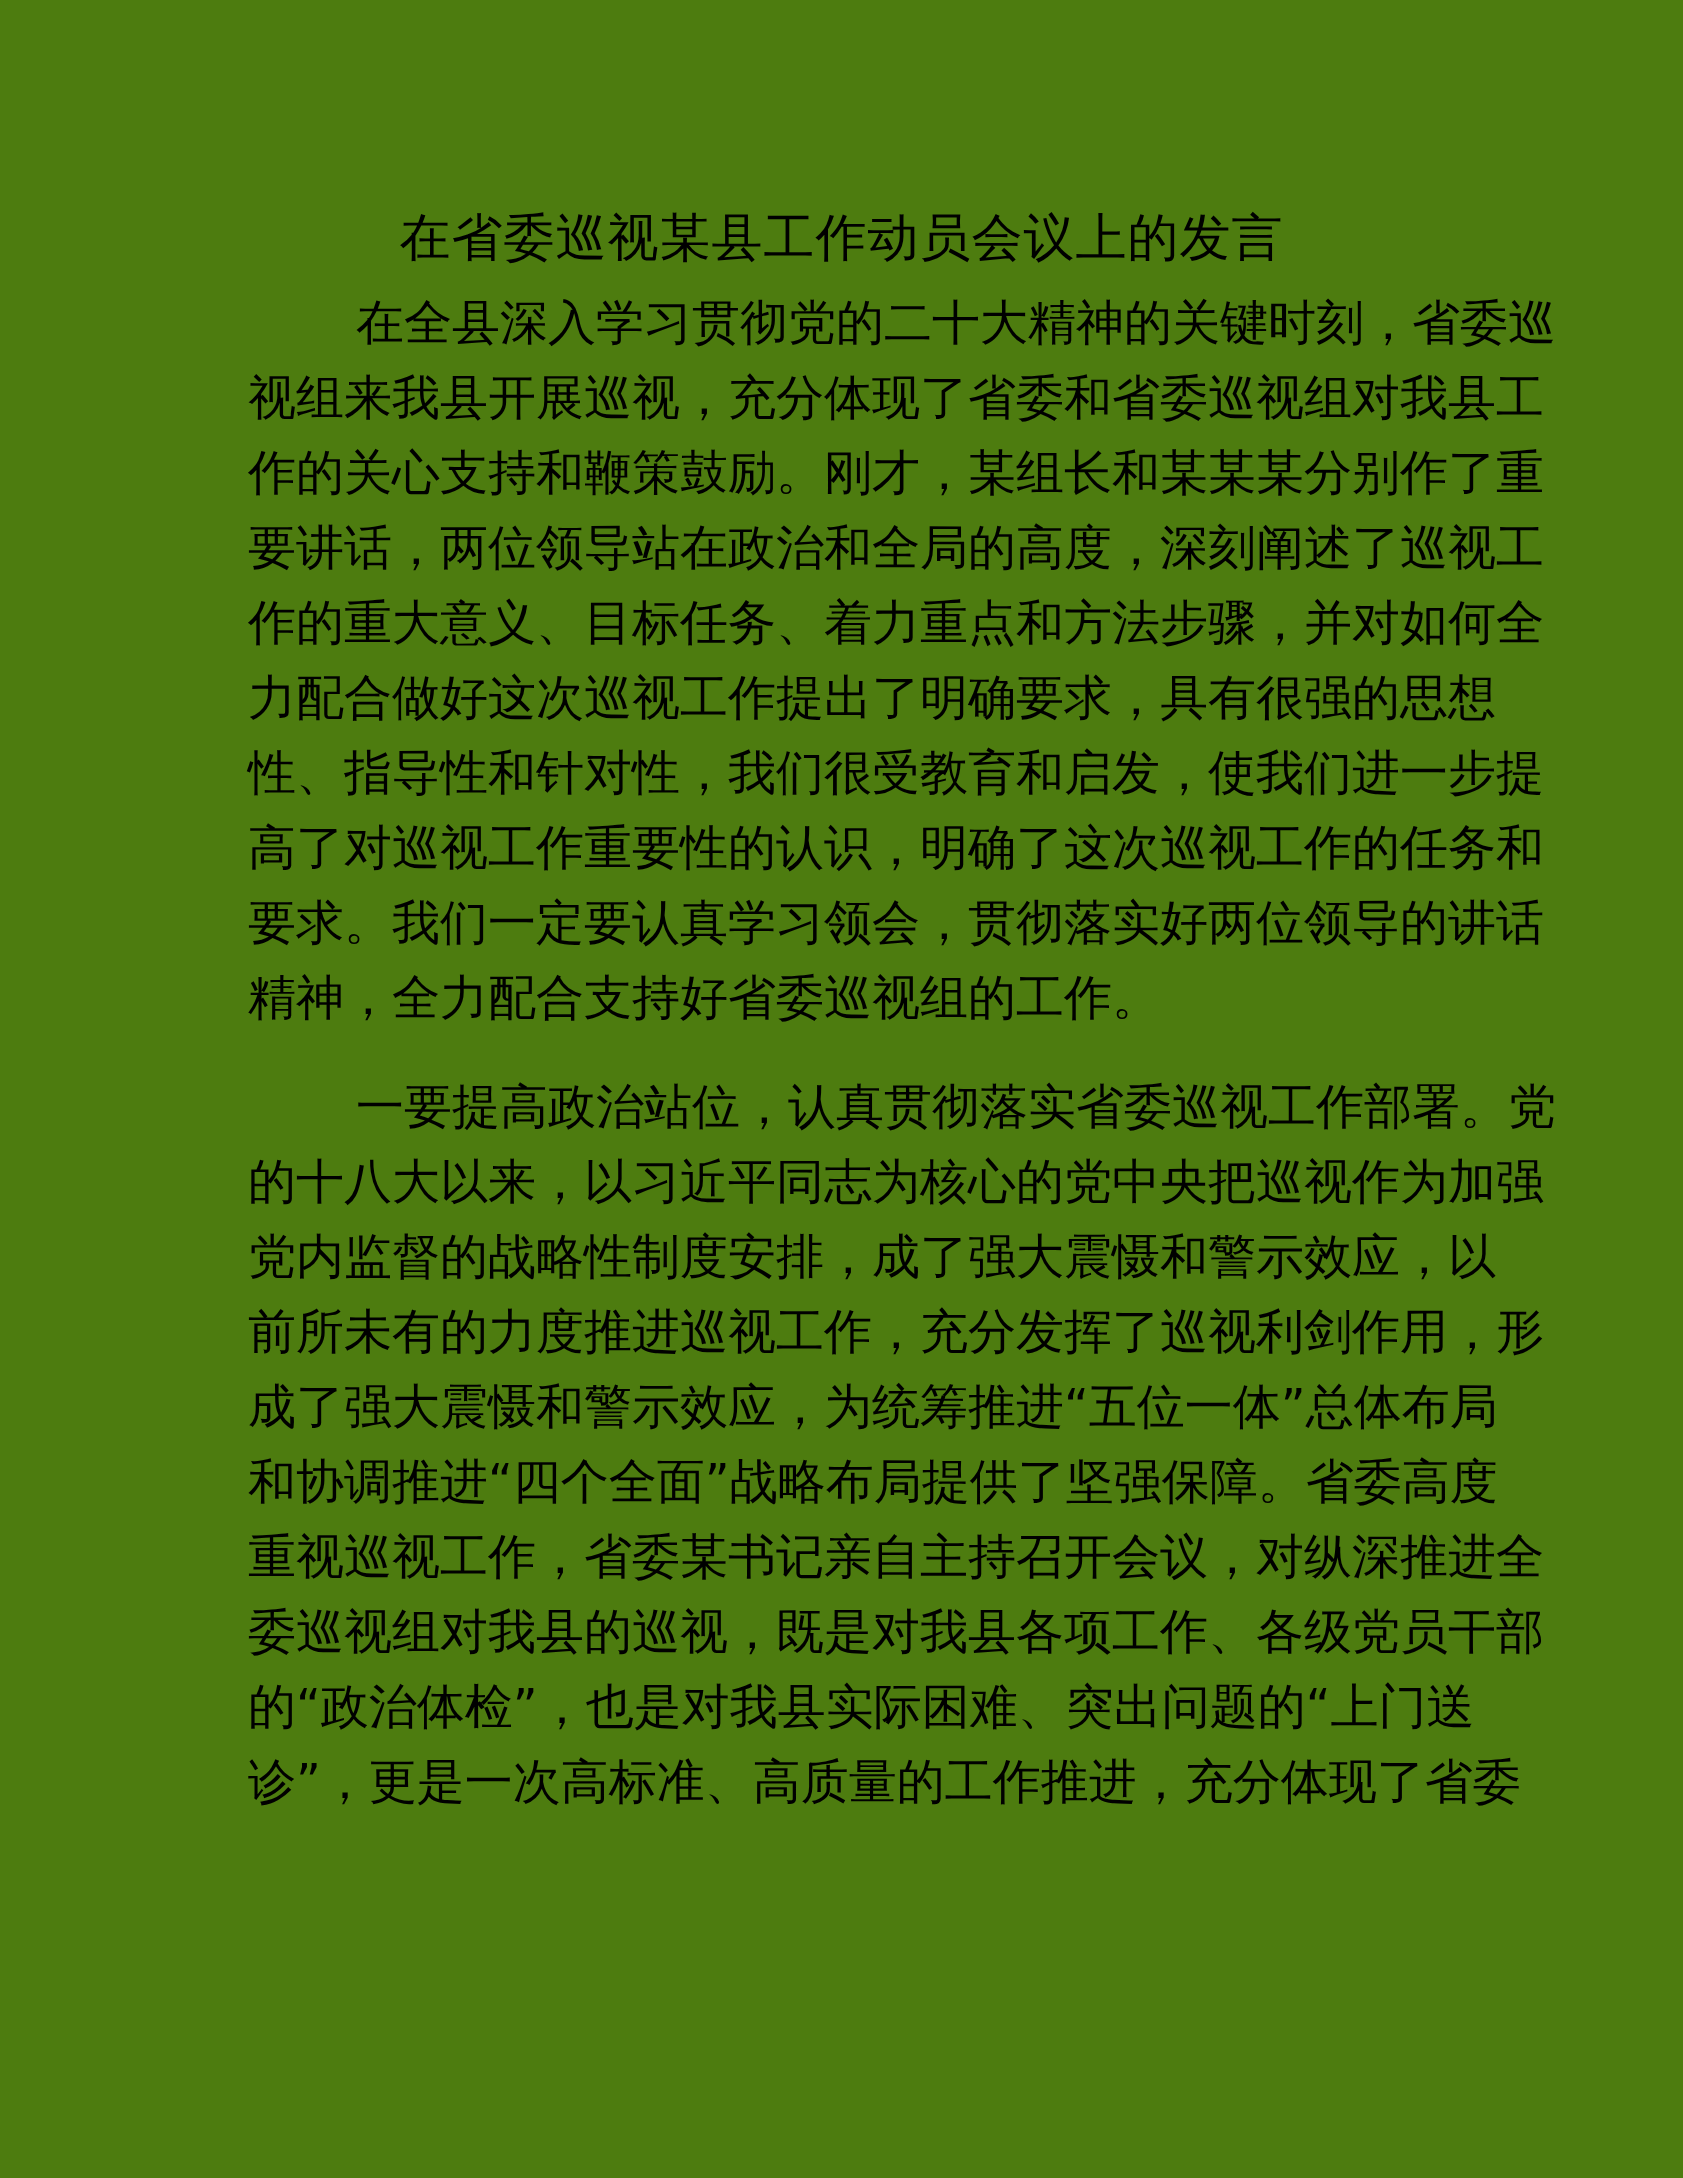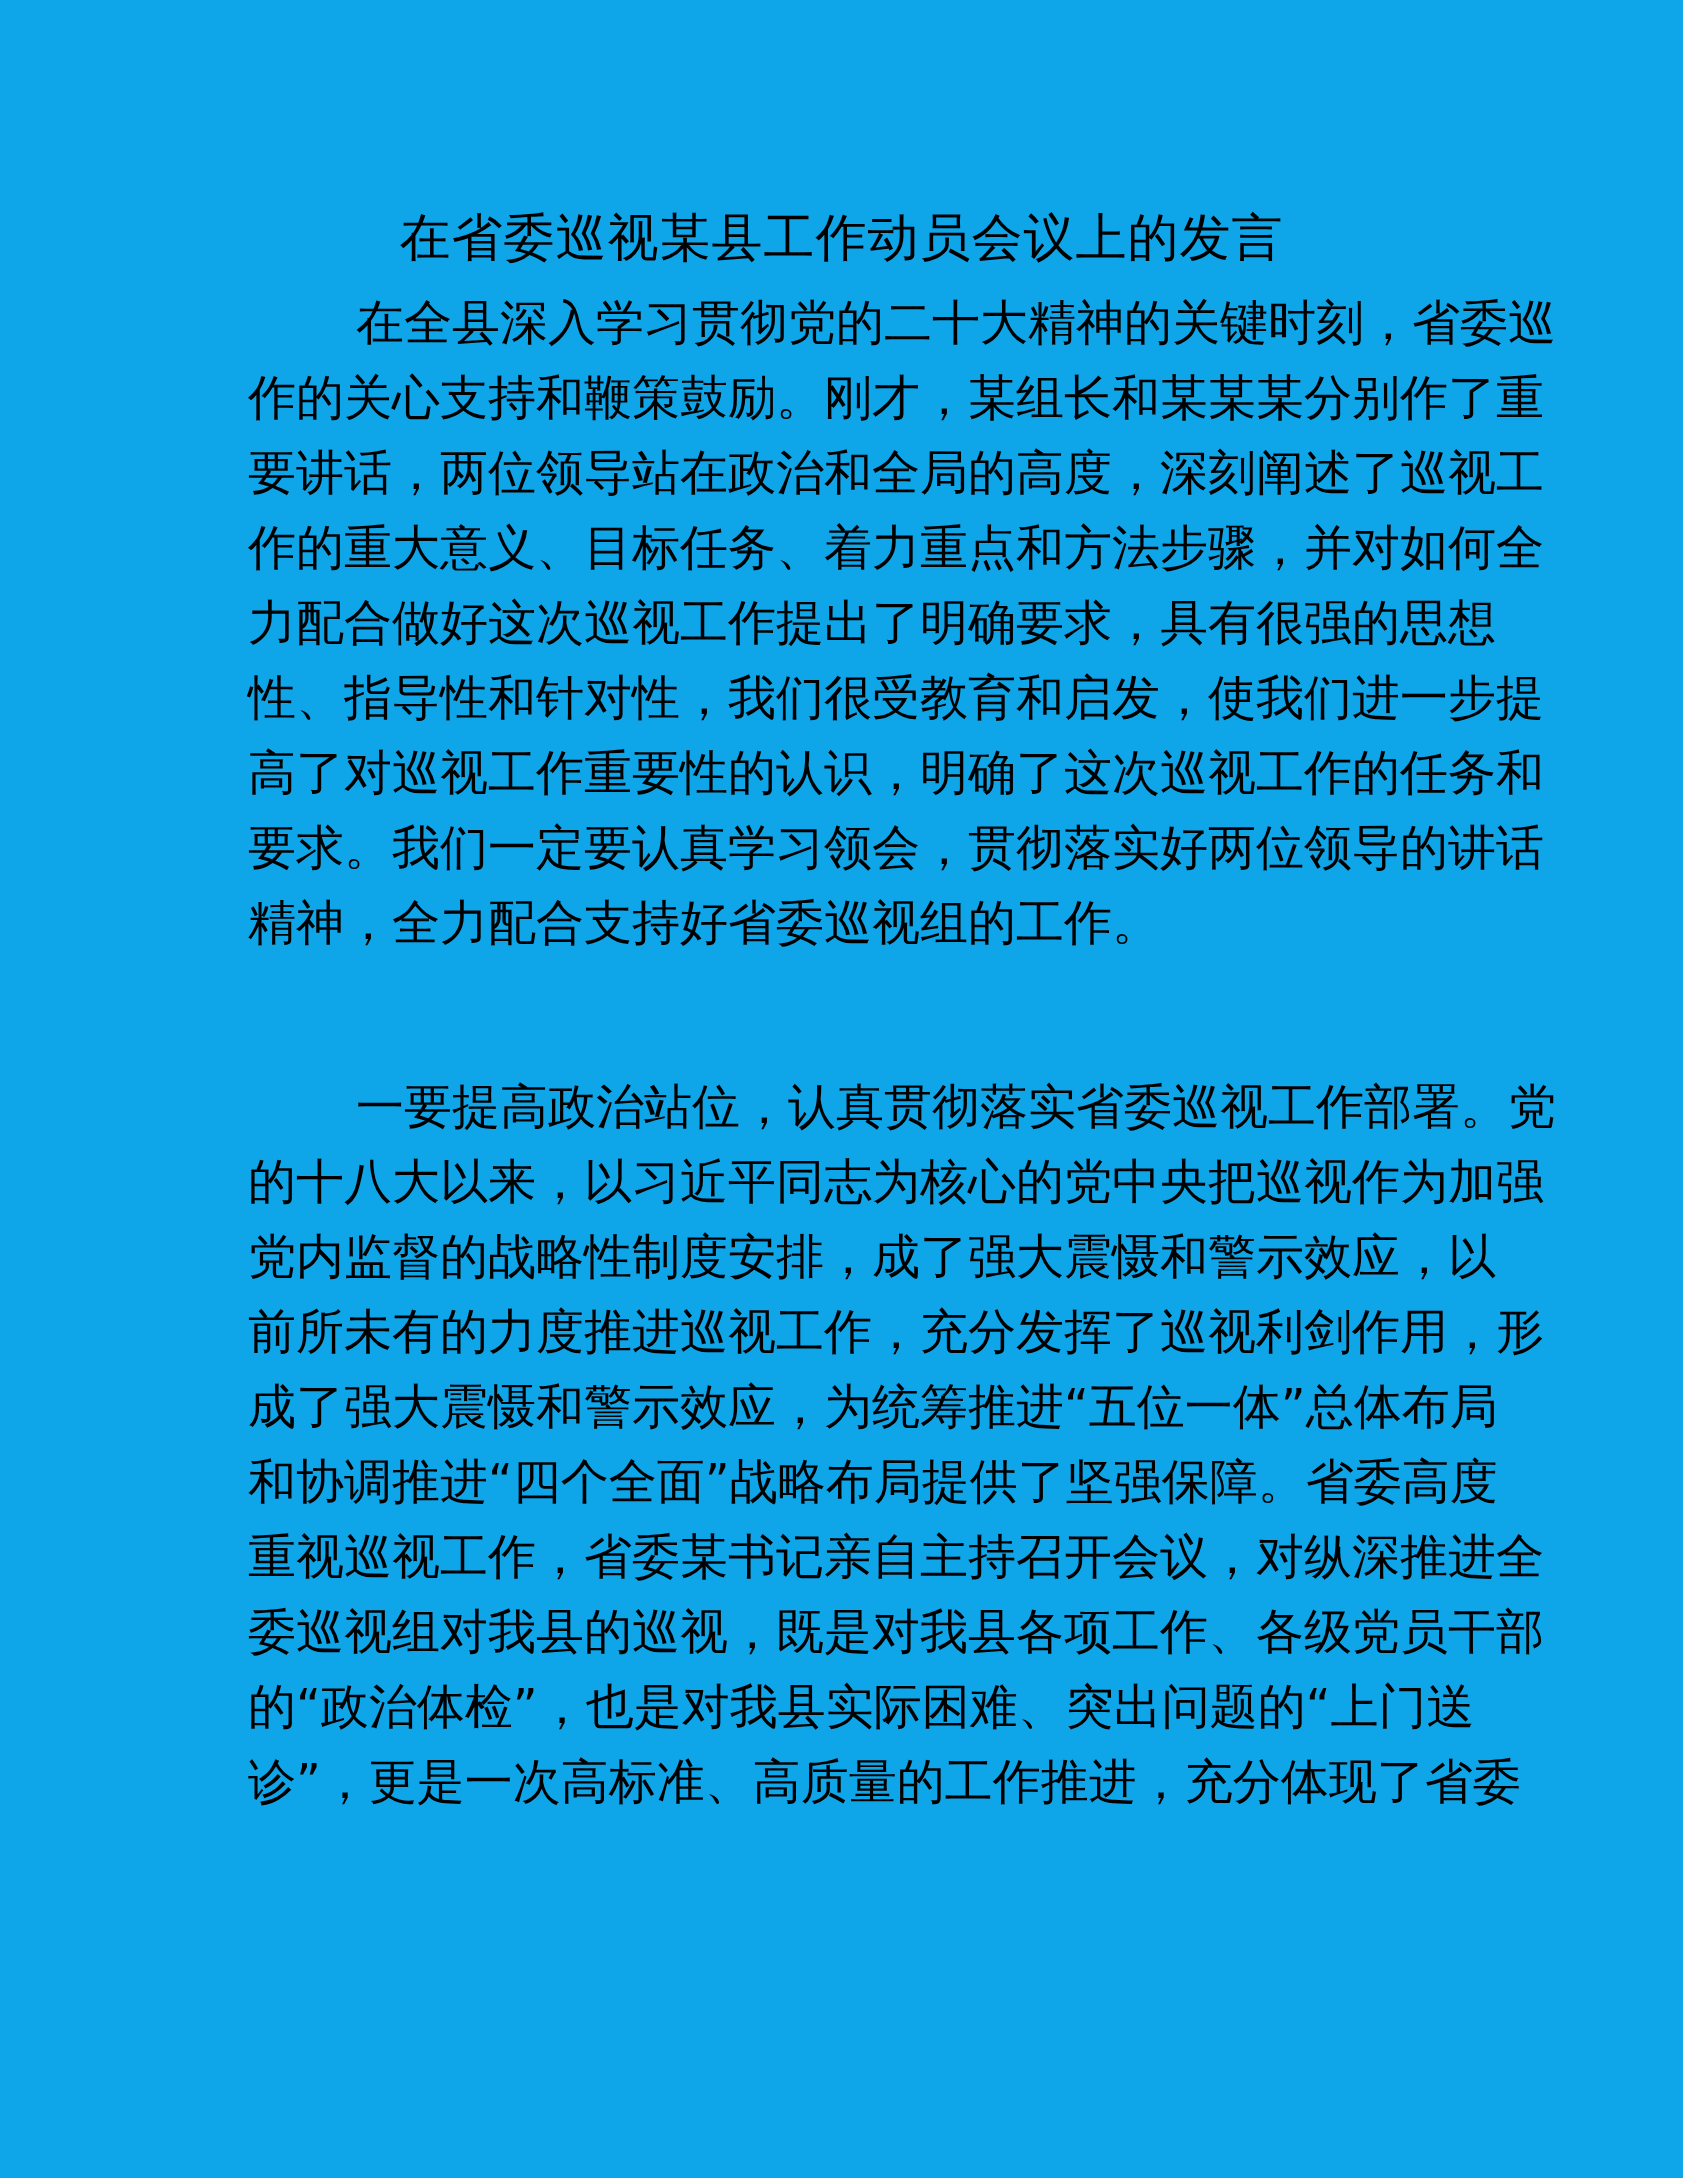--- a/index.html
+++ b/index.html
@@ -1,34 +1,35 @@
 <!DOCTYPE html>
 <html><head>
 <meta charset="utf-8">
 <style>
   html, body { margin:0; padding:0; background:#ffffff; }
   body { width:1683px; height:2178px; position:relative; overflow:hidden;
          font-family: "DejaVu Sans", "Liberation Sans", sans-serif; color:#000; }
-  .page { position:absolute; left:0; top:0; width:1683px; height:2178px; background:#0ea5e9; }
+  .page { position:absolute; left:0; top:0; width:1683px; height:2178px; background:#4d7c0f; }
   .title { position:absolute; left:0; width:1683px; top:203px; text-align:center;
            font-size:51px; line-height:69px; letter-spacing:1px; }
   .para { position:absolute; left:248px; width:1188px; }
   .line { height:75px; line-height:75px; font-size:48px; white-space:nowrap;
           text-align:justify; text-align-last:justify; }
   .line.last { text-align-last:left; }
   .line.indent { padding-left:108px; }
 </style>
 </head>
 <body>
 
 <div class="page">
   <div class="title">在省委巡视某县工作动员会议上的发言</div>
 
   <div class="para" style="top:285px;">
     <div class="line indent">在全县深入学习贯彻党的二十大精神的关键时刻，省委巡</div>
+    <div class="line">视组来我县开展巡视，充分体现了省委和省委巡视组对我县工</div>
     <div class="line">作的关心支持和鞭策鼓励。刚才，某组长和某某某分别作了重</div>
     <div class="line">要讲话，两位领导站在政治和全局的高度，深刻阐述了巡视工</div>
     <div class="line">作的重大意义、目标任务、着力重点和方法步骤，并对如何全</div>
     <div class="line">力配合做好这次巡视工作提出了明确要求，具有很强的思想</div>
     <div class="line">性、指导性和针对性，我们很受教育和启发，使我们进一步提</div>
     <div class="line">高了对巡视工作重要性的认识，明确了这次巡视工作的任务和</div>
     <div class="line">要求。我们一定要认真学习领会，贯彻落实好两位领导的讲话</div>
     <div class="line last">精神，全力配合支持好省委巡视组的工作。</div>
   </div>
 

